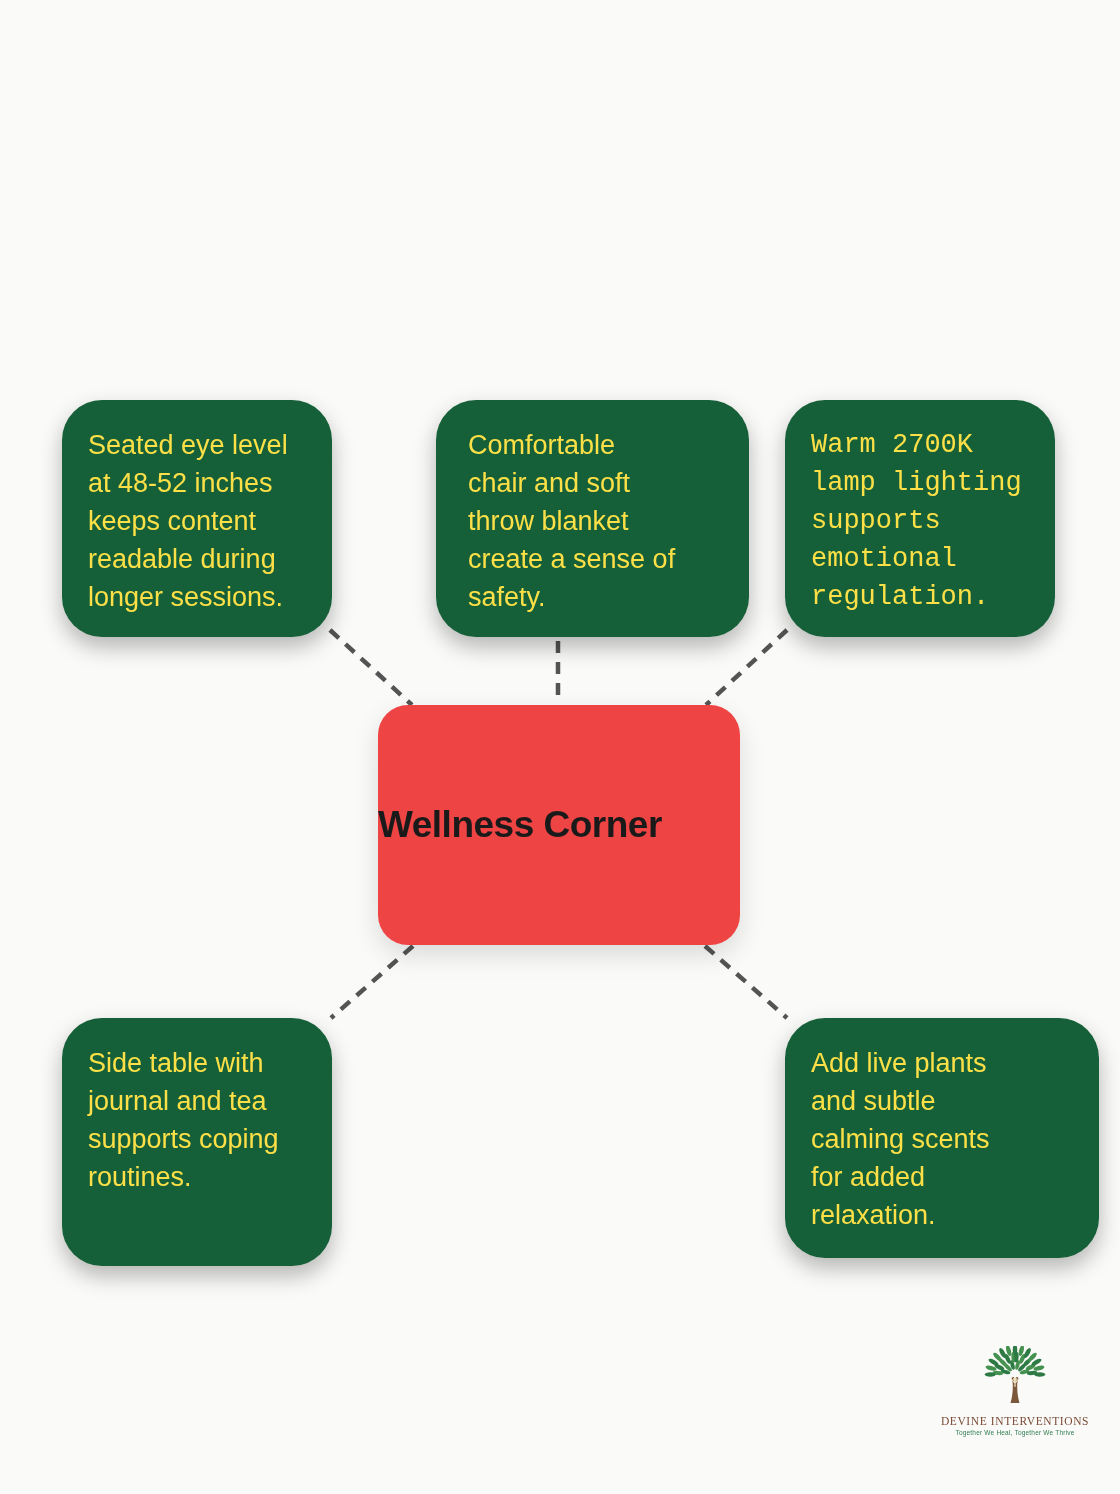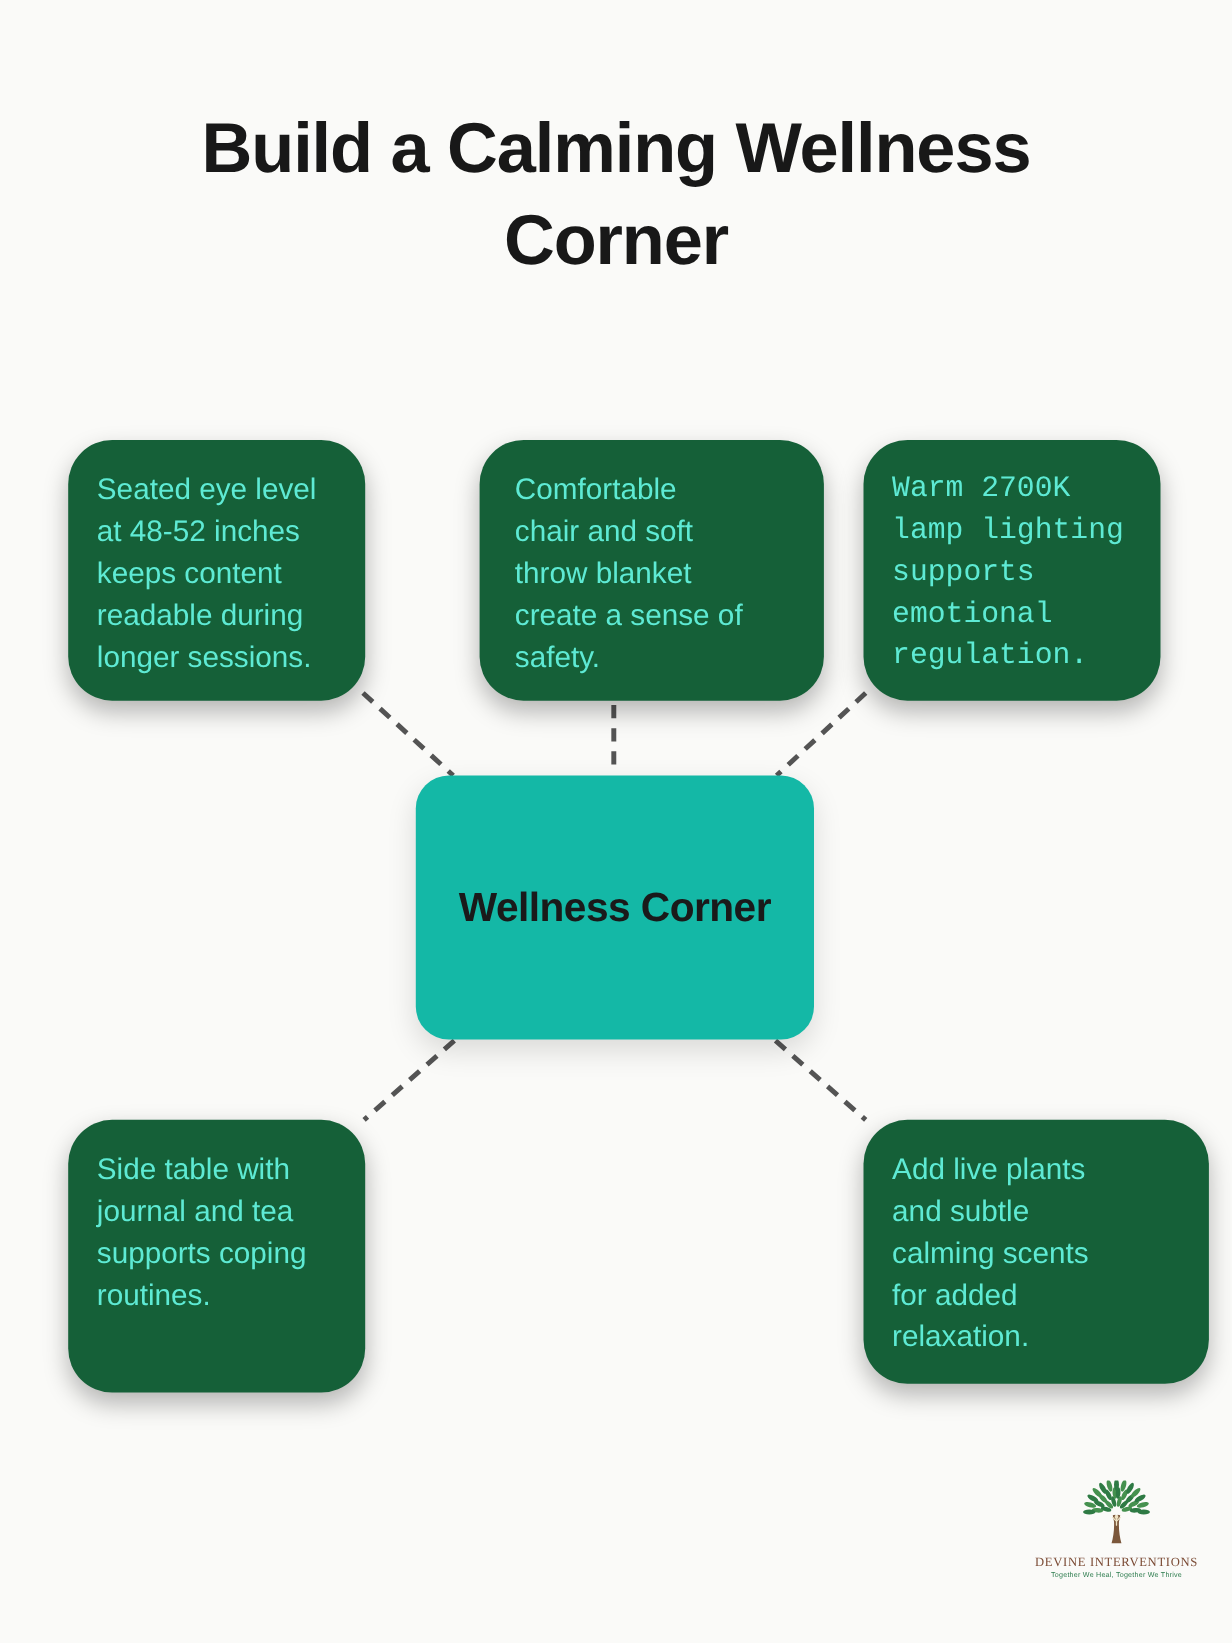--- a/index.html
+++ b/index.html
@@ -29,47 +29,47 @@
   svg.connectors {
     position: absolute; inset: 0;
     width: 1120px; height: 1494px;
     z-index: 1;
   }
   .node-card {
     position: absolute;
     background: #156038;
     border-radius: 40px;
     box-shadow: 0 10px 22px rgba(0,0,0,0.28);
-    color: #5eead4;
+    color: #fde047;
     z-index: 2;
     box-sizing: border-box;
     padding: 26px 22px 26px 26px;
   }
   .node-card .node-text {
     display: block;
     font-size: 27px;
     line-height: 38px;
     white-space: pre-line;
   }
   .card-top-left     { left: 62px;  top: 400px;  width: 270px; height: 237px; }
   .card-top-center   { left: 436px; top: 400px;  width: 313px; height: 237px; padding-left: 32px; }
   .card-top-right    { left: 785px; top: 400px;  width: 270px; height: 237px; font-family: Liberation Mono, monospace; }
   .card-bottom-left  { left: 62px;  top: 1018px; width: 270px; height: 248px; }
   .card-bottom-right { left: 785px; top: 1018px; width: 314px; height: 240px; }
   .center-card {
     position: absolute;
     left: 378px; top: 705px;
     width: 362px; height: 240px;
-    background: #14b8a6;
+    background: #ef4444;
     border-radius: 30px;
     box-shadow: 0 10px 26px rgba(0,0,0,0.13);
     z-index: 2;
     display: flex;
     align-items: center;
-    justify-content: center;
+    justify-content: flex-start;
   }
   .center-label {
     font-size: 37px;
     font-weight: 700;
     letter-spacing: -0.5px;
     color: #1A1A1A;
   }
   .brand-logo {
     position: absolute;
     left: 930px; top: 1346px;
@@ -93,21 +93,20 @@
     letter-spacing: 0.2px;
     color: #2E7D4F;
     white-space: nowrap;
   }
 </style>
 </head>
 <body>
 
 <div class="canvas">
 
-  <h1 class="page-title">Build a Calming Wellness Corner</h1>
 
   <svg class="connectors" viewBox="0 0 1120 1494" xmlns="http://www.w3.org/2000/svg" aria-hidden="true">
     <g stroke="#545454" stroke-width="4.5" stroke-dasharray="12 9" fill="none">
       <line x1="330" y1="630" x2="412" y2="705"></line>
       <line x1="558" y1="641" x2="558" y2="701"></line>
       <line x1="787" y1="630" x2="706" y2="705"></line>
       <line x1="413" y1="946" x2="331" y2="1018"></line>
       <line x1="705" y1="946" x2="787" y2="1018"></line>
     </g>
   </svg>

